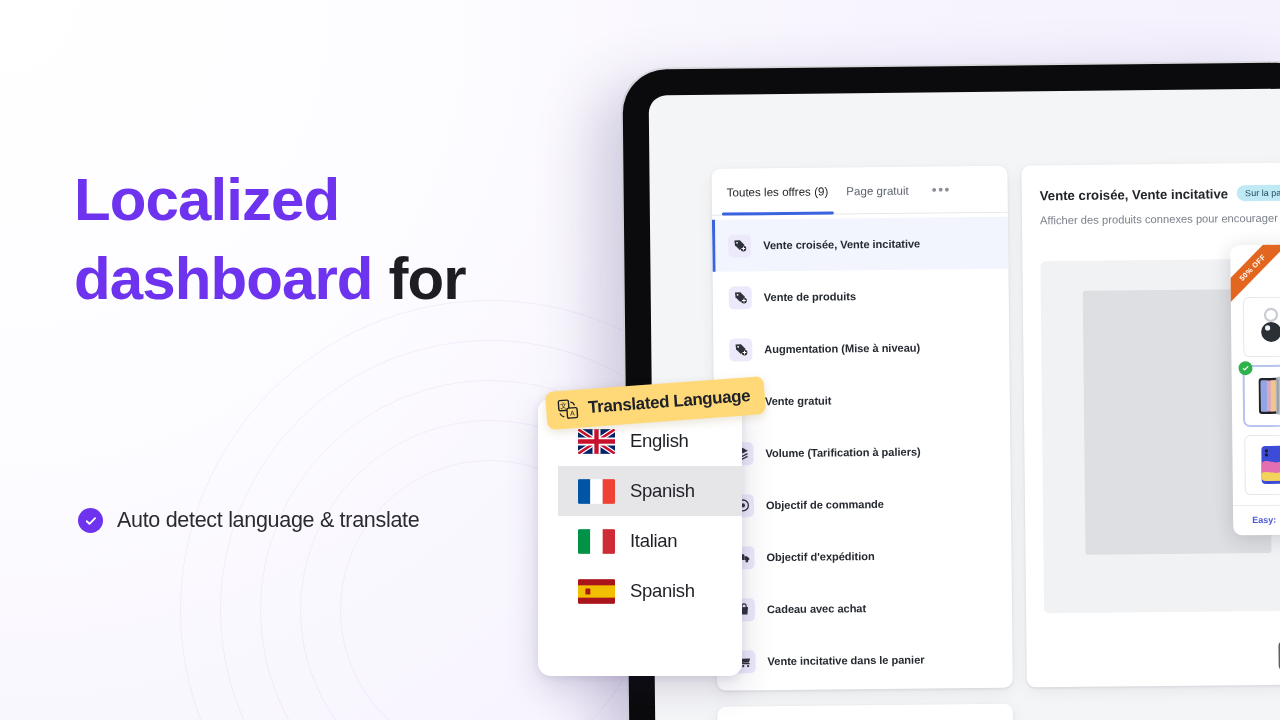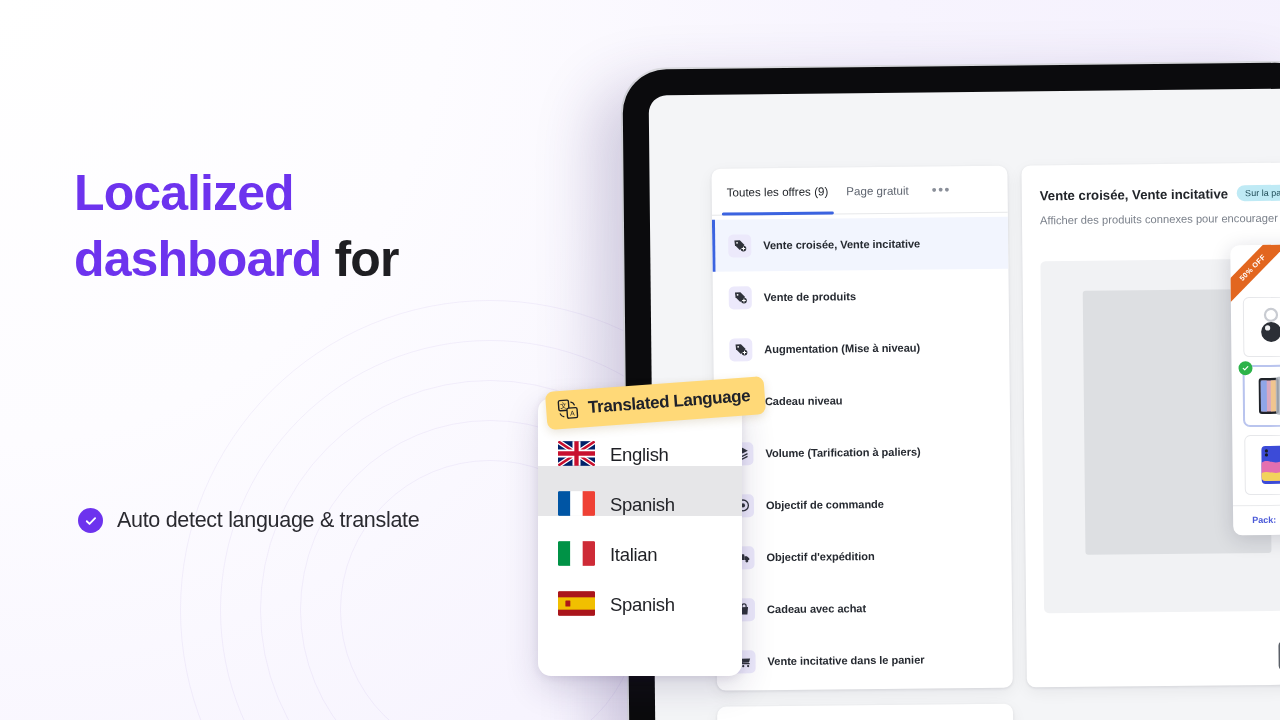--- a/index.html
+++ b/index.html
@@ -18,21 +18,21 @@
   
   .arcs { position: absolute; left: 230px; top: 330px; width: 520px; height: 560px; pointer-events: none; }
   .arcs span {
     position: absolute; border: 1.4px solid rgba(135,110,210,0.085);
     border-radius: 50%; left: 50%; top: 50%; transform: translate(-50%,-50%);
   }
 
   
   .copy { position: absolute; left: 74px; top: 160px; width: 470px; }
   .headline {
-    font-size: 50px; line-height: 1.32; font-weight: 800;
+    font-size: 60px; line-height: 1.32; font-weight: 800;
     letter-spacing: -0.9px; color: #1e1e22;
   }
   .headline .hl { color: #6d33ee; }
   .features { position: absolute; left: 78px; top: 508px; }
   .feature { display: flex; align-items: center; gap: 14px; margin-bottom: 36px; justify-content: center; }
   .check {
     width: 25px; height: 25px; border-radius: 50%; background: #6d33ee;
     display: flex; align-items: center; justify-content: center; flex: 0 0 auto;
   }
   .check svg { width: 14px; height: 14px; display: block; }
@@ -156,21 +156,21 @@
                   font-size: 9px; font-weight: 700; color: #33383f; }
   .widget-total span { color: #4a59d8; margin-left: 5px; }
 
   
   .lang-panel {
     position: absolute; left: 538px; top: 398px; width: 204px; height: 278px;
     background: #fff; border-radius: 13px;
     box-shadow: 0 12px 34px rgba(45,30,90,0.16), 0 2px 8px rgba(45,30,90,0.10);
     overflow: hidden; padding-top: 18px;
   }
-  .lang-row { display: flex; align-items: flex-end; gap: 15px; height: 50px; padding: 0 20px; }
+  .lang-row { display: flex; align-items: center; gap: 15px; height: 50px; padding: 0 20px; margin-left: 20px; }
   .lang-row.selected { background: #e6e6e8; }
   .lang-label { font-size: 18.5px; color: #1f2025; letter-spacing: -0.3px; }
   .flag { width: 37px; height: 25px; flex: 0 0 auto; border-radius: 1px; overflow: hidden;
           display: block; }
 
   .lang-tag {
     position: absolute; left: 546px; top: 384px; height: 38px;
     background: #ffd978; border-radius: 8px; display: flex; align-items: center;
     gap: 9px; padding: 0 15px 0 11px; transform: rotate(-4.2deg);
     box-shadow: 0 3px 10px rgba(120,90,20,0.16);
@@ -257,21 +257,21 @@
           </div>
 
           <div class="offer-row">
             <span class="offer-icon">
               <svg viewBox="0 0 16 16">
                   <rect x="2" y="6.2" width="12" height="8" rx="1" fill="#2f323a"></rect>
                   <rect x="1.2" y="4" width="13.6" height="2.6" rx="0.7" fill="#2f323a"></rect>
                   <rect x="7" y="4" width="2" height="10.2" fill="#fff"></rect>
                 </svg>
             </span>
-            <span class="offer-label">Cadeau niveau</span>
+            <span class="offer-label">Vente gratuit</span>
           </div>
 
           <div class="offer-row">
             <span class="offer-icon">
               <svg viewBox="0 0 16 16">
                   <path d="M8 1.6l6.2 3.3L8 8.2 1.8 4.9z" fill="#2f323a"></path>
                   <path d="M2.2 8.2L8 11.2l5.8-3" stroke="#2f323a" stroke-width="1.5" fill="none"></path>
                   <path d="M2.2 11.4L8 14.4l5.8-3" stroke="#2f323a" stroke-width="1.5" fill="none"></path>
                 </svg>
             </span>
@@ -380,21 +380,21 @@
                     <path d="M7 20c6-6 12 4 22-3v17a4 4 0 01-4 4H11a4 4 0 01-4-4z" fill="#e46fb0"></path>
                     <path d="M7 30c7-3 13 3 22-2v6a4 4 0 01-4 4H11a4 4 0 01-4-4z" fill="#f2d35c"></path>
                     <circle cx="12" cy="8" r="1.6" fill="#1a1d22"></circle>
                     <circle cx="12" cy="12" r="1.6" fill="#1a1d22"></circle>
                   </svg>
               </span>
 
             </div>
 
             <div class="widget-total">
-              <span>Pack:</span>
+              <span>Easy:</span>
             </div>
           </div>
         </div>
 
         <div class="detail-footer-btn">
           
         </div>
       </div>
 
     </div>

